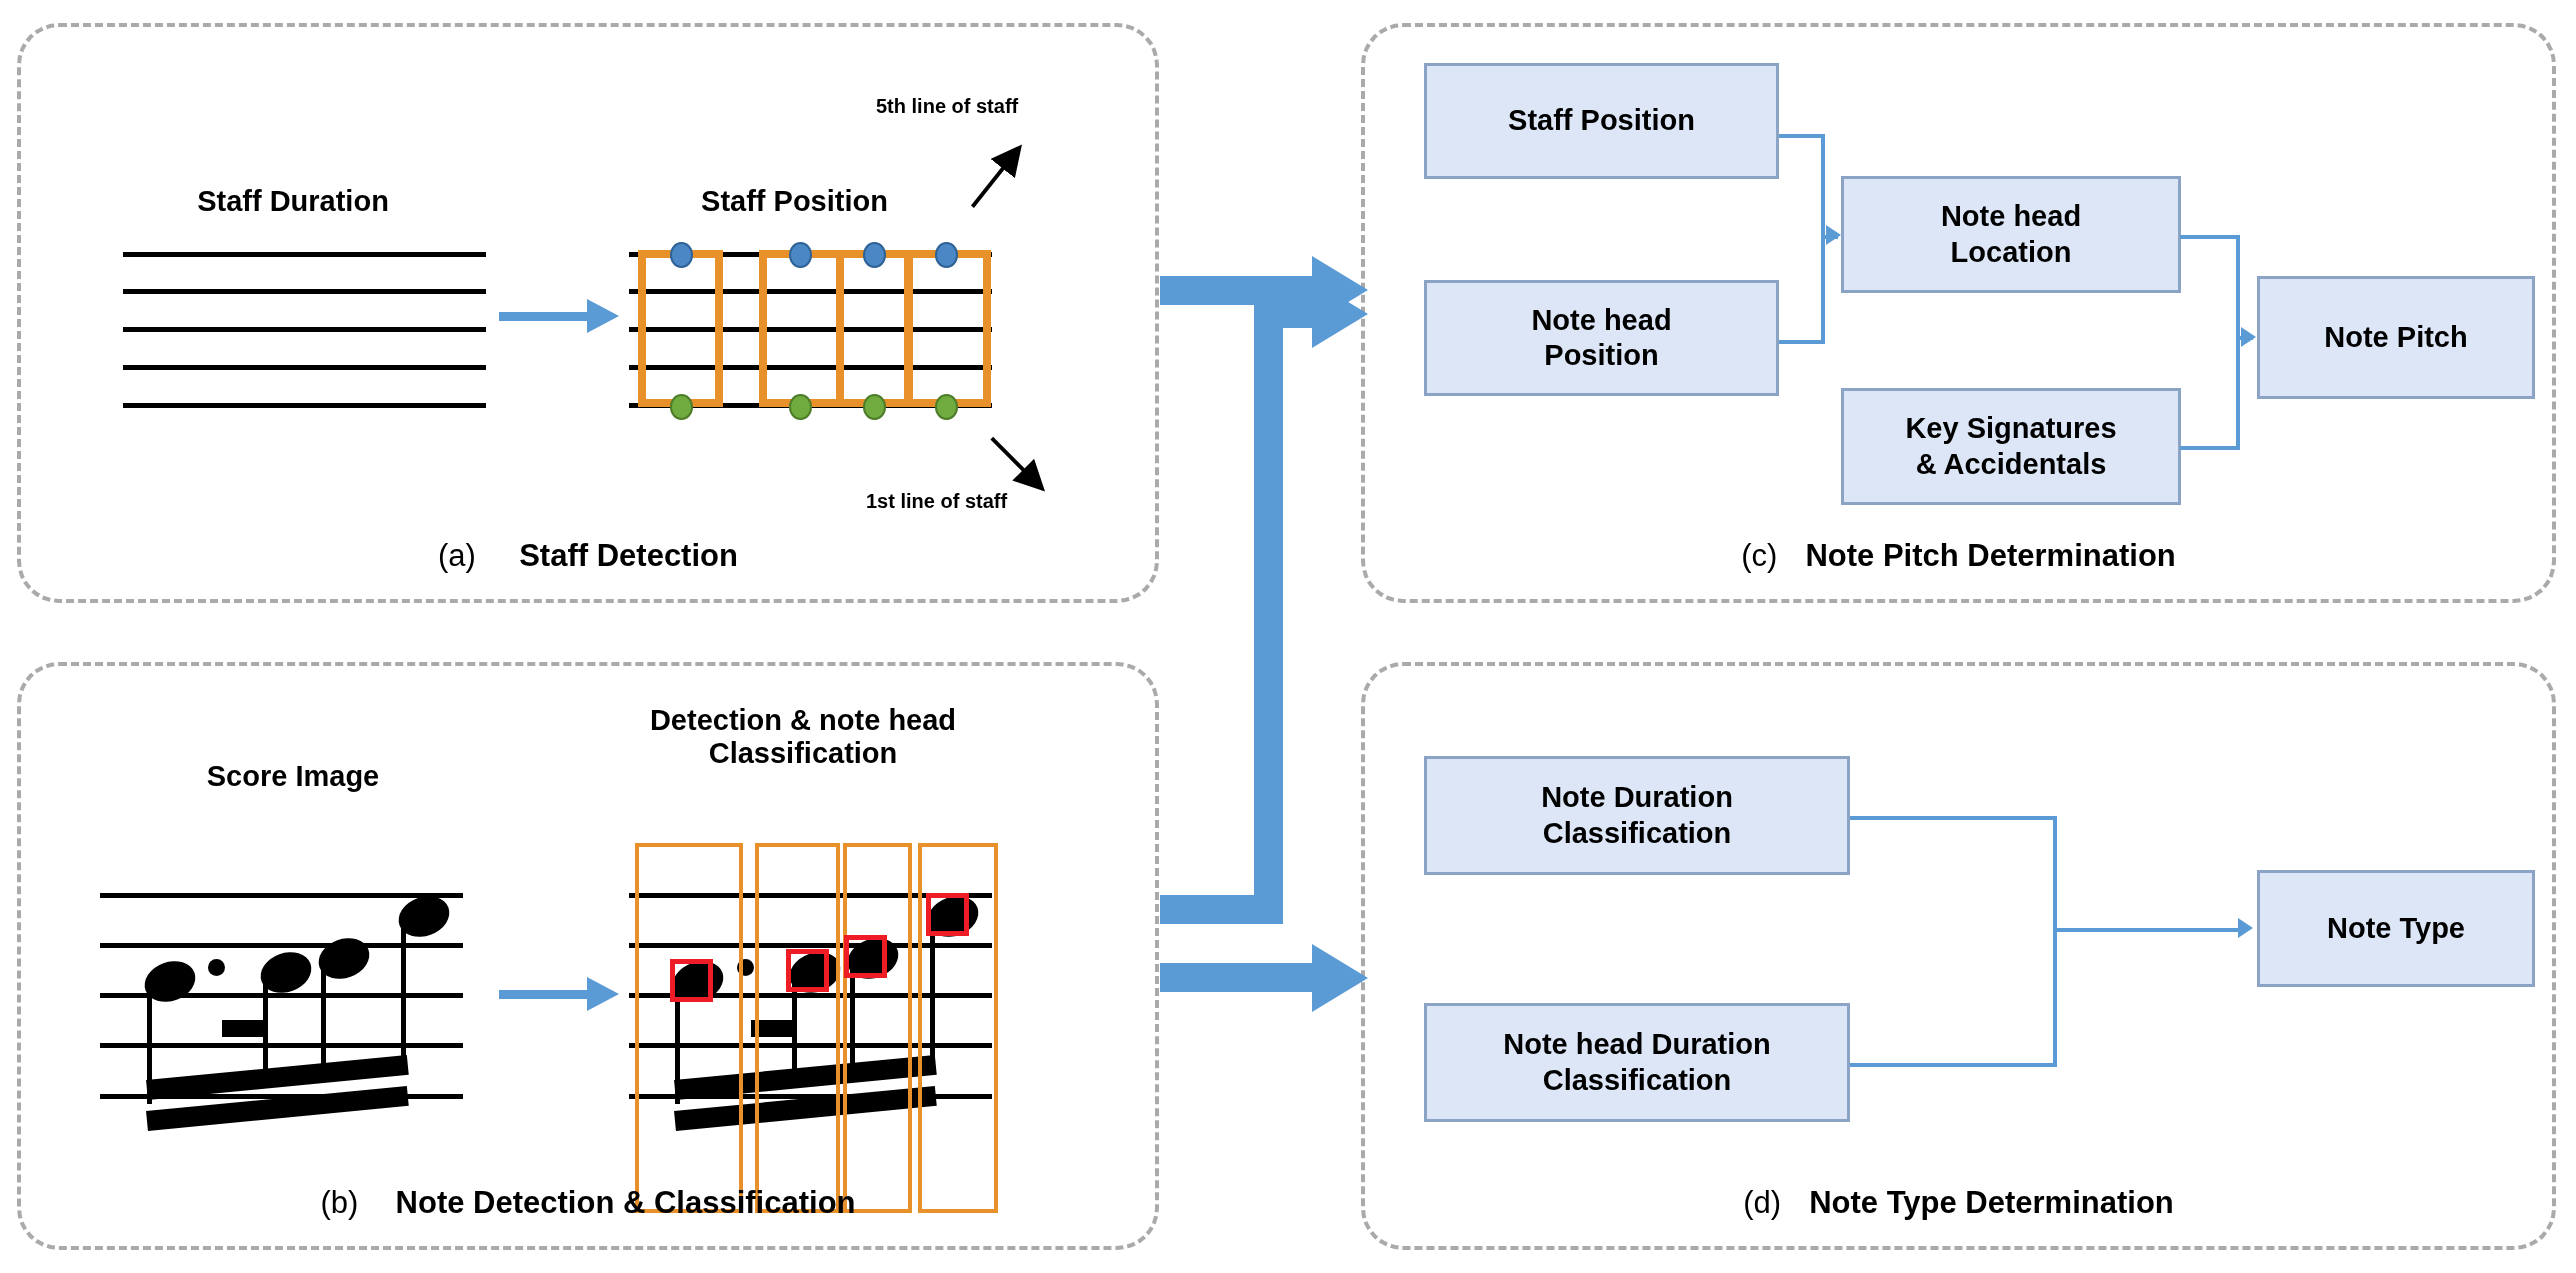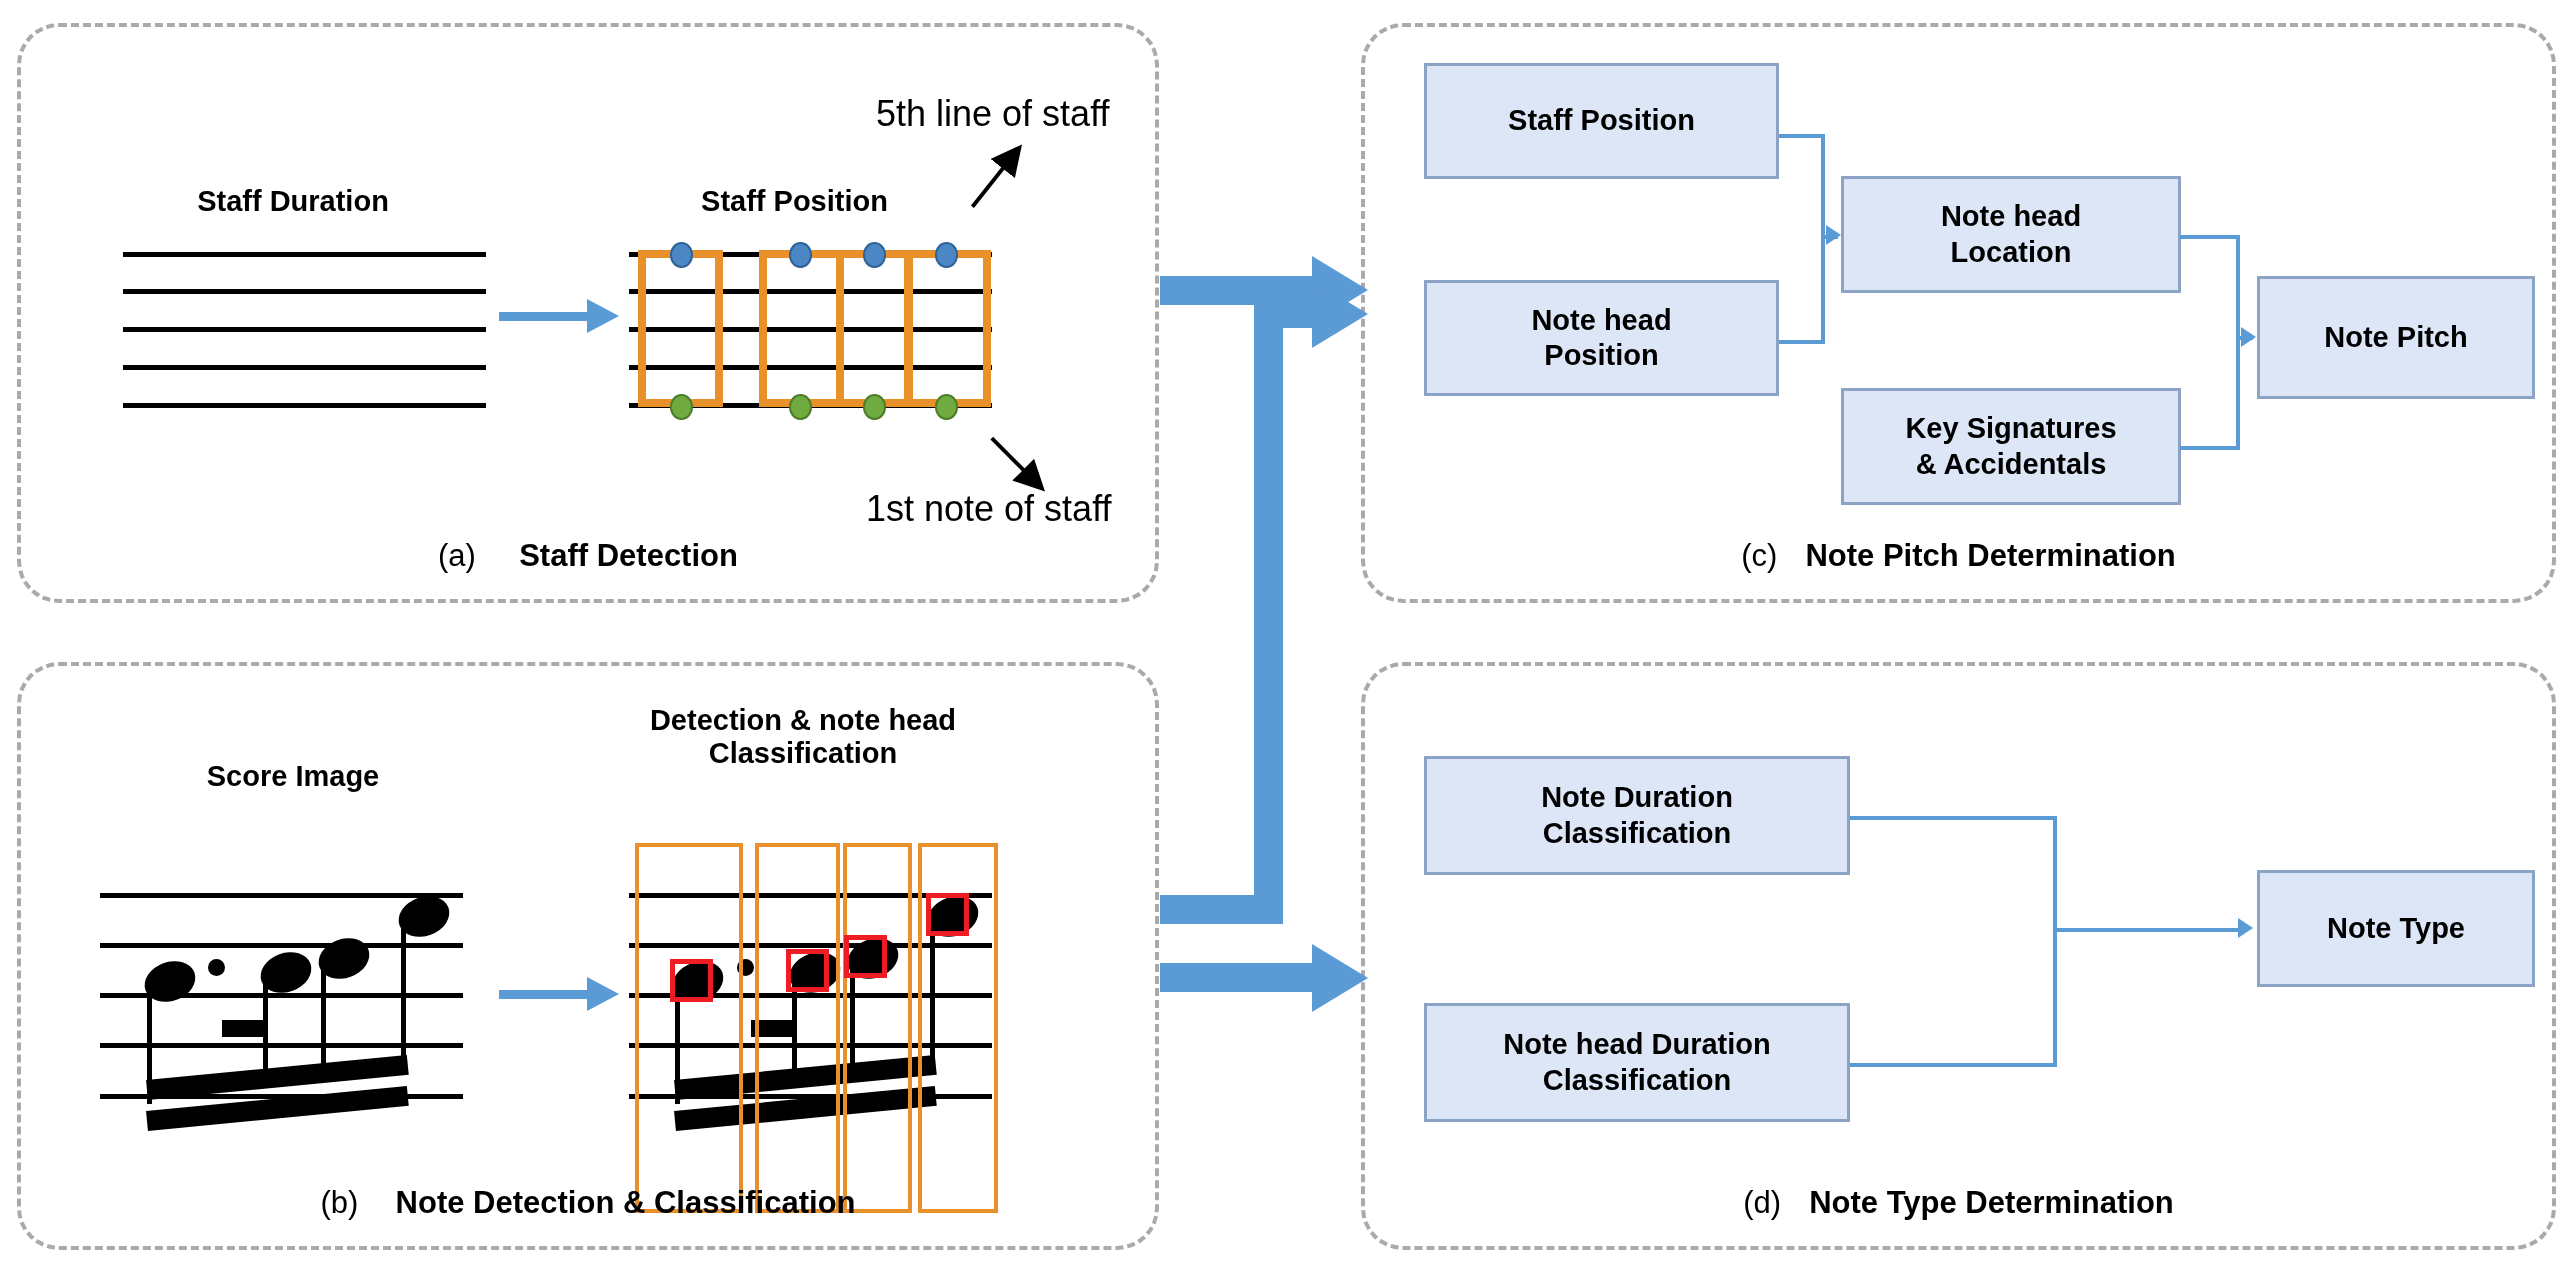--- a/index.html
+++ b/index.html
@@ -56,22 +56,22 @@
     font-weight: 700;
     font-size: 29px;
     line-height: 1.13;
     color: #000000;
     white-space: pre-line;
   }
 
   
   .annot {
     position: absolute;
-    font-weight: 400;
-    font-size: 36px;
+    font-weight: 700;
+    font-size: 20px;
     color: #000000;
     white-space: nowrap;
     line-height: 1;
   }
 
   
   .fbox {
     position: absolute;
     box-sizing: border-box;
     background: #dce6f6;
@@ -229,21 +229,21 @@
   <div class="dot-blue" style="left:789px; top:242px; width:18.5px; height:21.6px;"></div>
   <div class="dot-blue" style="left:863px; top:242px; width:18.5px; height:21.6px;"></div>
   <div class="dot-blue" style="left:935px; top:242px; width:18.5px; height:21.6px;"></div>
 
   <div class="dot-green" style="left:670px;  top:394px; width:18.5px; height:21.6px;"></div>
   <div class="dot-green" style="left:789px; top:394px; width:18.5px; height:21.6px;"></div>
   <div class="dot-green" style="left:863px; top:394px; width:18.5px; height:21.6px;"></div>
   <div class="dot-green" style="left:935px; top:394px; width:18.5px; height:21.6px;"></div>
 
   <div class="annot" style="left:876px; top:96px;">5th line of staff</div>
-  <div class="annot" style="left:866px; top:491px;">1st note of staff</div>
+  <div class="annot" style="left:866px; top:491px;">1st line of staff</div>
 
   <svg class="svg-overlay" width="2576" height="1273" viewBox="0 0 3338 1650">
     <defs>
       <marker id="bk-arrow" markerWidth="8" markerHeight="8" refX="6" refY="4" orient="auto" markerUnits="strokeWidth">
         <path d="M0,0 L8,4 L0,8 z" fill="#000000"></path>
       </marker>
     </defs>
     <line x1="1260" y1="268" x2="1318" y2="195" stroke="#000000" stroke-width="5" marker-end="url(#bk-arrow)"></line>
     <line x1="1285" y1="568" x2="1347" y2="630" stroke="#000000" stroke-width="5" marker-end="url(#bk-arrow)"></line>
   </svg>

